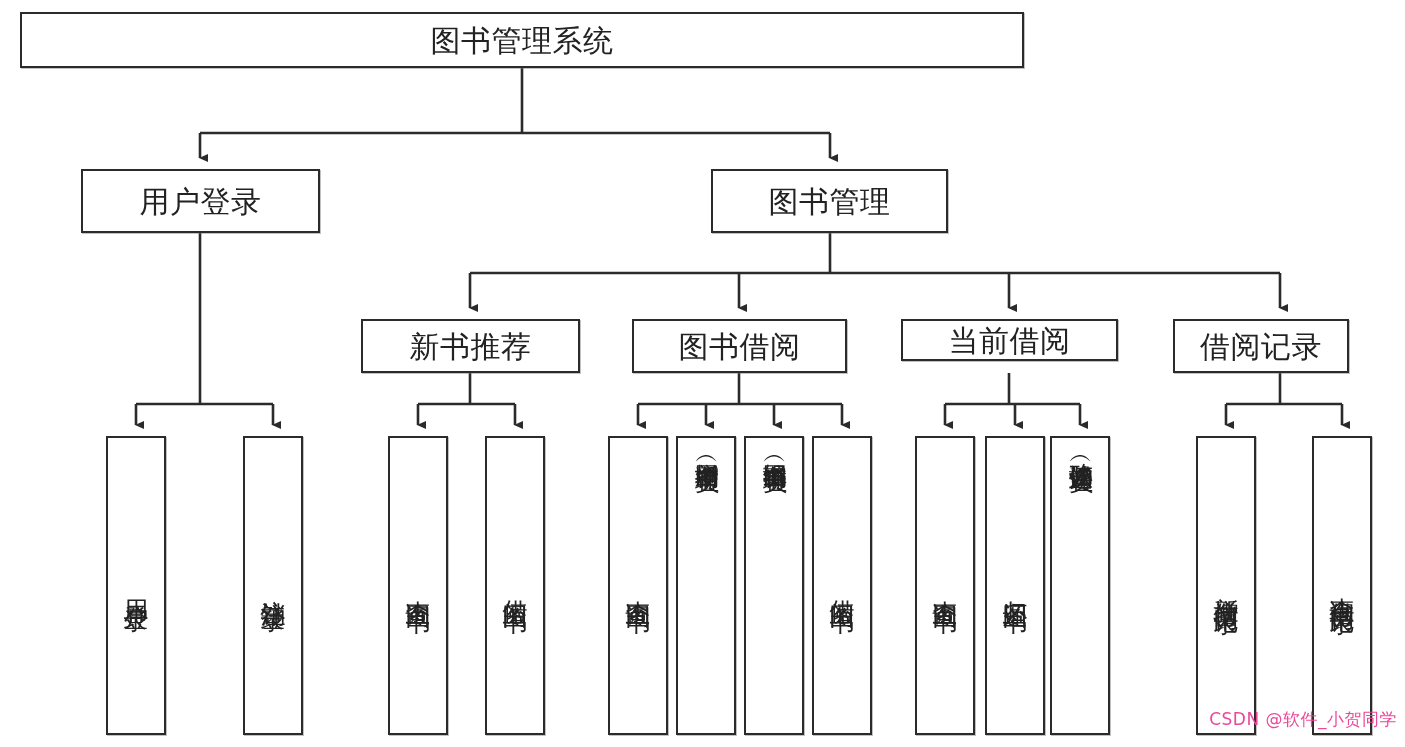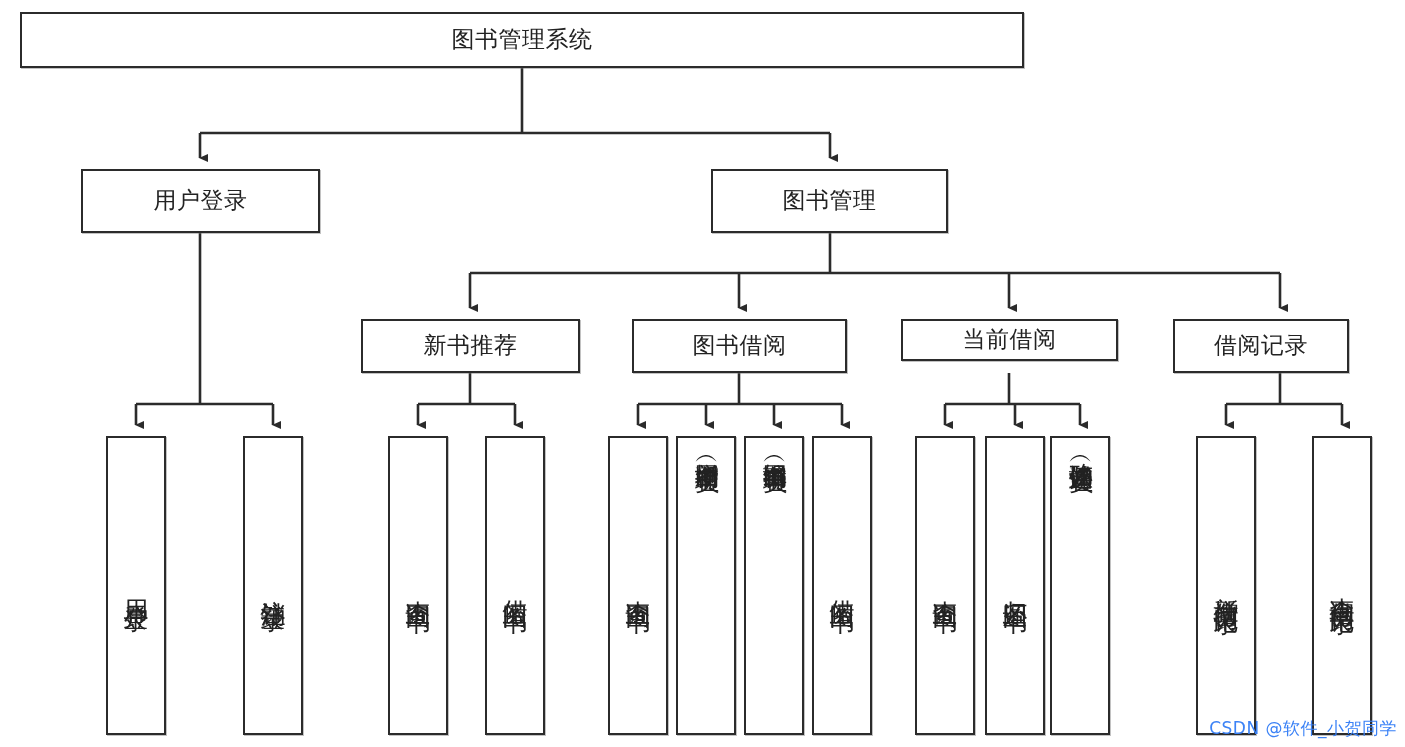--- a/index.html
+++ b/index.html
@@ -34,21 +34,21 @@
     align-items: center;
     justify-content: center;
     box-shadow: 1px 1px 0 rgba(120,120,120,0.45);
   }
   .node-label {
     color: #222222;
     letter-spacing: 0.5px;
     white-space: nowrap;
   }
   .node.horiz .node-label {
-    font-size: 23px;
+    font-size: 30px;
     line-height: 1.1;
   }
   .node.vert {
     align-items: flex-start;
     justify-content: center;
     padding-top: 6px;
   }
   .node.vert .node-label {
     writing-mode: vertical-rl;
     text-orientation: upright;
@@ -60,23 +60,23 @@
     font-size: 24px;
     letter-spacing: 1px;
   }
   .node.vert.centered {
     align-items: center;
     padding-top: 0;
   }
   #watermark {
     position: absolute;
     right: 8px;
-    bottom: 7px;
+    bottom: 16px;
     font-size: 17px;
-    color: #3b82f6;
+    color: #ec4899;
     white-space: nowrap;
     letter-spacing: 0.5px;
   }
 </style>
 </head>
 <body>
 
 <div id="canvas">
 
   <svg id="wires" viewBox="0 0 1405 747" width="1405" height="747" xmlns="http://www.w3.org/2000/svg">

